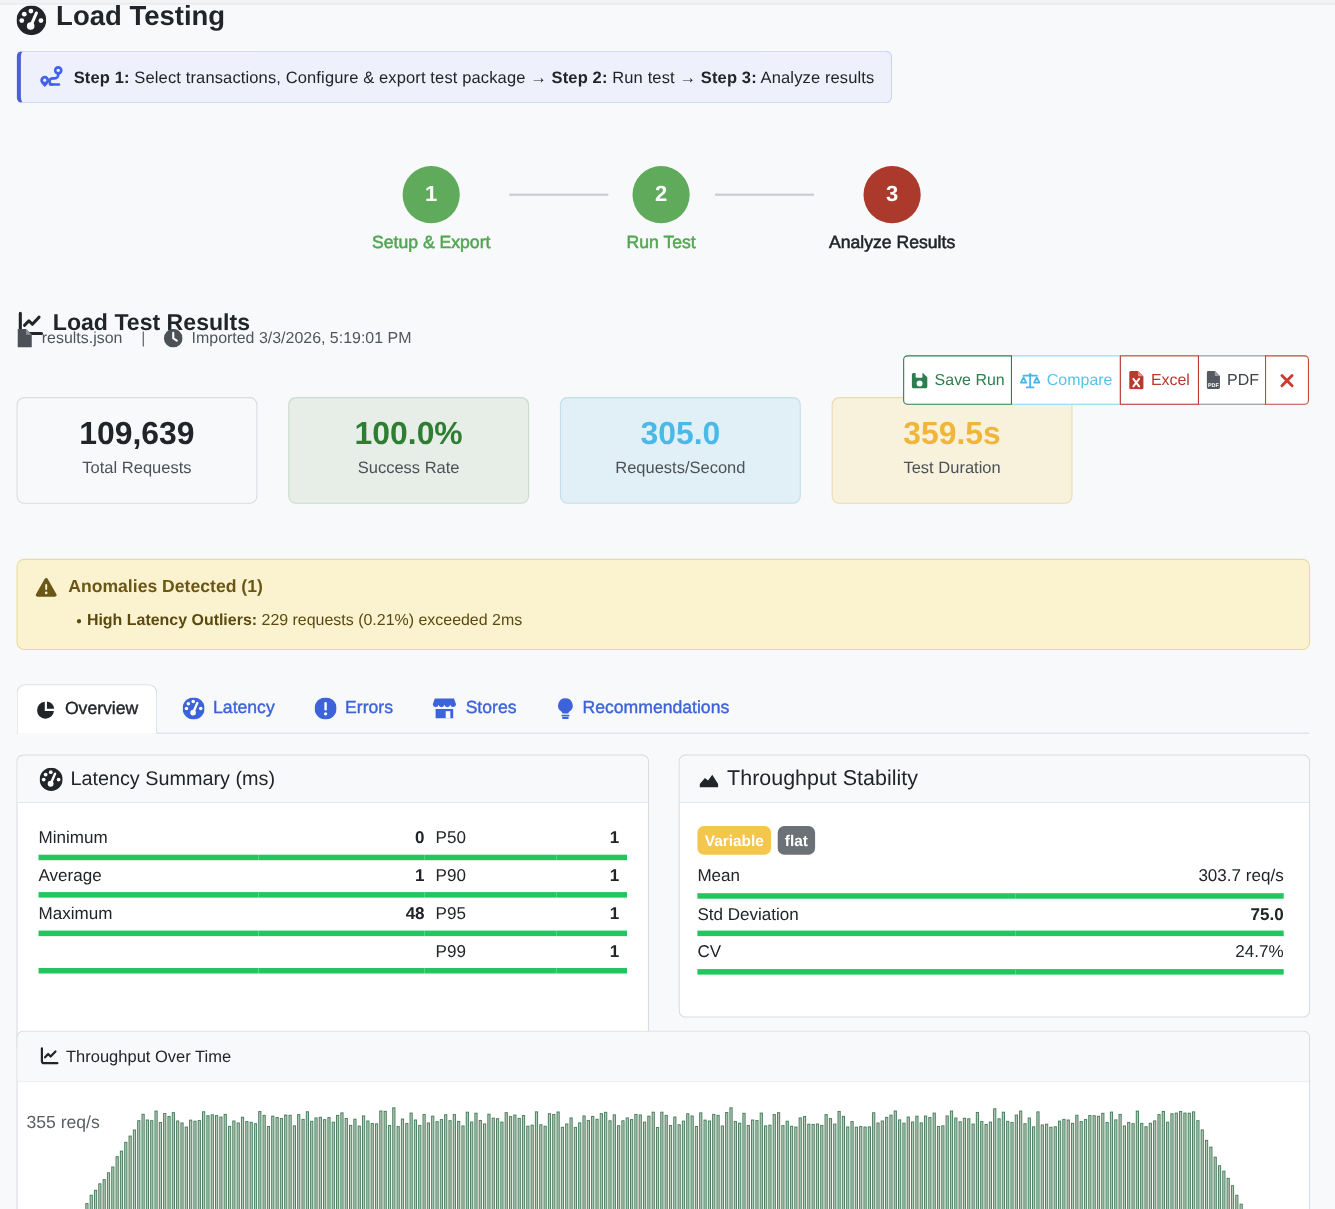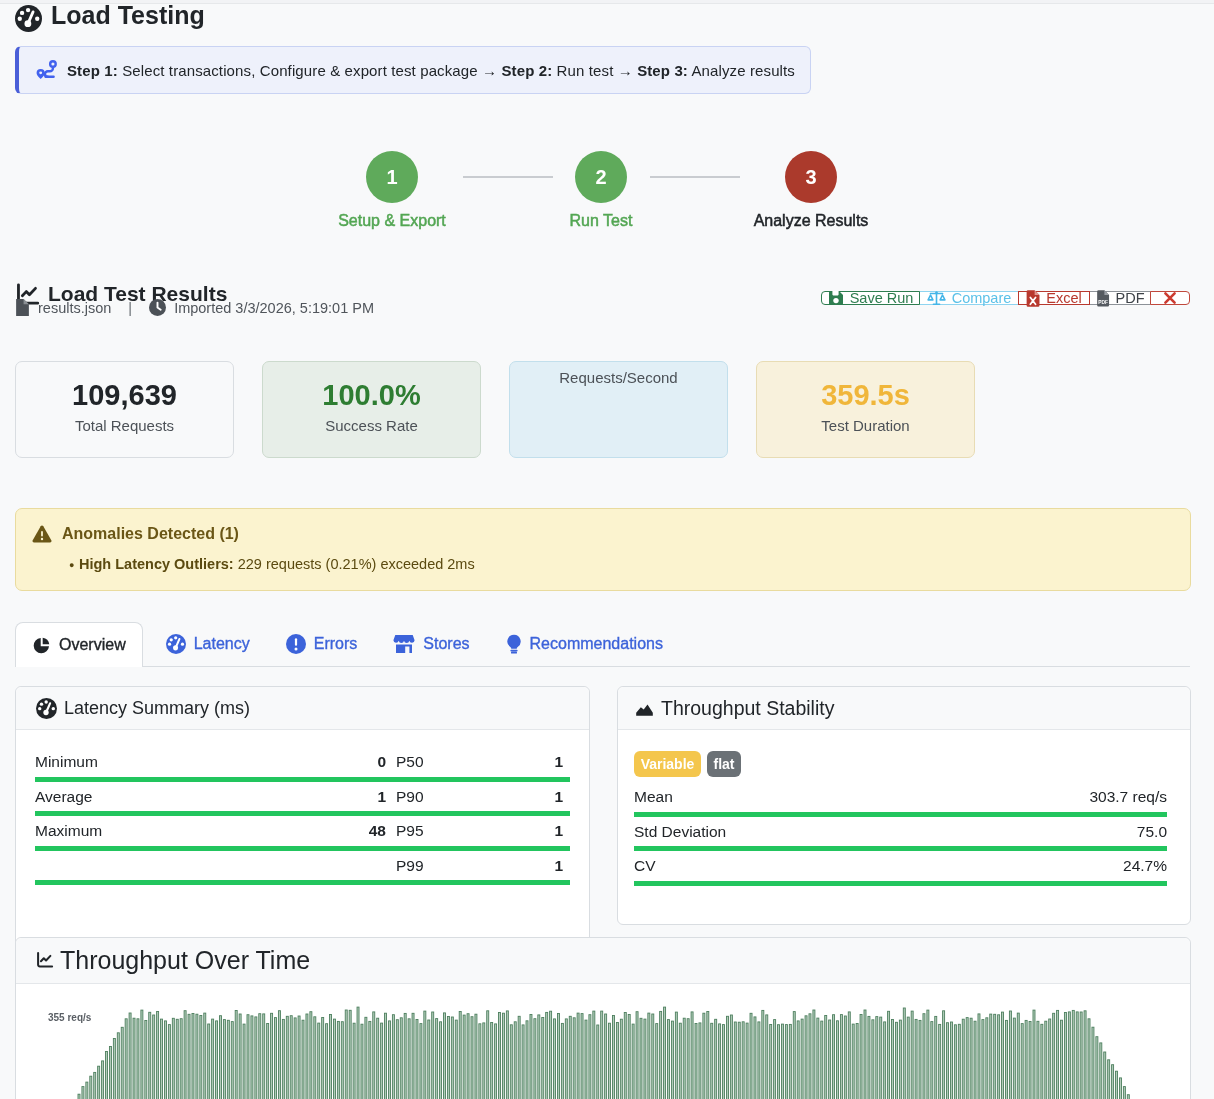--- a/index.html
+++ b/index.html
@@ -14,21 +14,21 @@
   .banner .ic{margin-right:9px;flex:none;}
   
   .stepcirc{width:52px;height:52px;border-radius:50%;color:#fff;font-size:20px;font-weight:bold;display:flex;align-items:center;justify-content:center;top:151px;}
   .stepline{height:2px;background:#c9ccd0;top:176px;}
   .steplabel{top:212px;font-size:16px;font-weight:normal;-webkit-text-stroke:0.5px currentColor;text-align:center;width:220px;}
   .green{color:#53a653;}
   
   .rhead{left:15px;top:281px;display:flex;align-items:center;gap:7px;font-size:21px;font-weight:bold;}
   .rmeta{left:15px;top:299px;display:flex;align-items:center;gap:8px;font-size:14.5px;color:#50555b;}
   .btngroup{top:291px;right:24px;display:flex;}
-  .btn{height:14px;box-sizing:border-box;display:flex;align-items:center;justify-content:center;gap:6px;font-size:14.5px;background:#fff;border:1px solid #999;margin-left:-1px;}
+  .btn{height:45px;box-sizing:border-box;display:flex;align-items:center;justify-content:center;gap:6px;font-size:14.5px;background:#fff;border:1px solid #999;margin-left:-1px;margin-top:32px;}
   .btn-save{width:99px;}.btn-cmp{width:100px;}.btn-xls{width:72px;}.btn-pdf{width:62px;}.btn-x{width:40px;}
   .btn:first-child{border-radius:4px 0 0 4px;margin-left:0;}
   .btn:last-child{border-radius:0 4px 4px 0;}
   .btn-save{color:#2e7d4f;border-color:#2e7d4f;z-index:3;}
   .btn-cmp{color:#5bc1e8;border-color:#8fd4f0;z-index:2;}
   .btn-xls{color:#b8392e;border-color:#b8392e;z-index:3;}
   .btn-pdf{color:#3e4349;border-color:#8d9298;z-index:1;}
   .btn-x{color:#cc3b30;border-color:#c0483c;z-index:2;}
   
   .stats{left:15px;top:361px;width:960px;display:grid;grid-template-columns:repeat(4,1fr);gap:28px;}
@@ -177,20 +177,21 @@
 <div class="abs stats">
   <div class="stat">
         <div class="v">109,639</div>
         <div class="l">Total Requests</div>
       </div>
   <div class="stat g">
         <div class="v">100.0%</div>
         <div class="l">Success Rate</div>
       </div>
   <div class="stat b">
+        <div class="v">305.0</div>
         <div class="l">Requests/Second</div>
       </div>
   <div class="stat y">
         <div class="v">359.5s</div>
         <div class="l">Test Duration</div>
       </div>
 </div>
 
 <div class="abs anom">
   <div class="t">
@@ -308,41 +309,41 @@
   <div style="padding:21px 23px 0 16px;">
     <div><span class="badge amber">Variable</span><span class="badge grey" style="margin-left:6px;">flat</span></div>
     <table class="kv" style="margin-top:5px;">
       <tbody>
             <tr>
               <td>Mean</td>
               <td class="val" style="font-weight:normal;">303.7 req/s</td>
             </tr>
       <tr>
               <td>Std Deviation</td>
-              <td class="val" style="font-weight:normal;">75.0</td>
+              <td class="val" style="font-weight:bold;">75.0</td>
             </tr>
       <tr>
               <td>CV</td>
               <td class="val" style="font-weight:normal;">24.7%</td>
             </tr>
     </tbody>
         </table>
   </div>
 </div>
 
 <div class="abs card c-chart">
-  <div class="cardhead" style="font-size:25px;height:45.5px;gap:6px;">
+  <div class="cardhead" style="font-size:15px;height:45.5px;gap:6px;">
     <svg width="18" height="18" viewBox="0 0 24 24" fill="none" stroke="#212529" stroke-linecap="round" stroke-linejoin="round">
           <path d="M2.8 2.8 V18.4 a2.3 2.3 0 0 0 2.3 2.3 H21.5" stroke-width="2.7"></path>
           <path d="M6.6 13.6 l3.8-4 3 3 5.8-6.1" stroke-width="2.7"></path>
         </svg>
     <span>Throughput Over Time</span>
   </div>
   <div style="position:absolute;left:1px;right:1px;top:46px;bottom:0;background:#fff;border-radius:0;"></div>
-  <div style="position:absolute;left:32px;top:74px;font-size:10px;color:#5a5f65;font-weight:bold;">355 req/s</div>
+  <div style="position:absolute;left:8px;top:74px;font-size:16px;color:#5a5f65;">355 req/s</div>
 </div>
 <svg width="1214" height="1099" viewBox="0 0 1214 1099" style="position:absolute;left:0;top:0;" fill="#b2ccba" stroke="#4d7f5e" stroke-width="0.9">
       <rect x="78.0" y="1094.2" width="2" height="6.8"></rect>
       <rect x="81.93" y="1086.6" width="2" height="14.4"></rect>
       <rect x="85.86" y="1082.1" width="2" height="18.9"></rect>
       <rect x="89.79" y="1076.2" width="2" height="24.8"></rect>
       <rect x="93.72" y="1072.4" width="2" height="28.6"></rect>
       <rect x="97.65" y="1066.2" width="2" height="34.8"></rect>
       <rect x="101.58" y="1060.9" width="2" height="40.1"></rect>
       <rect x="105.51" y="1051.5" width="2" height="49.5"></rect>

